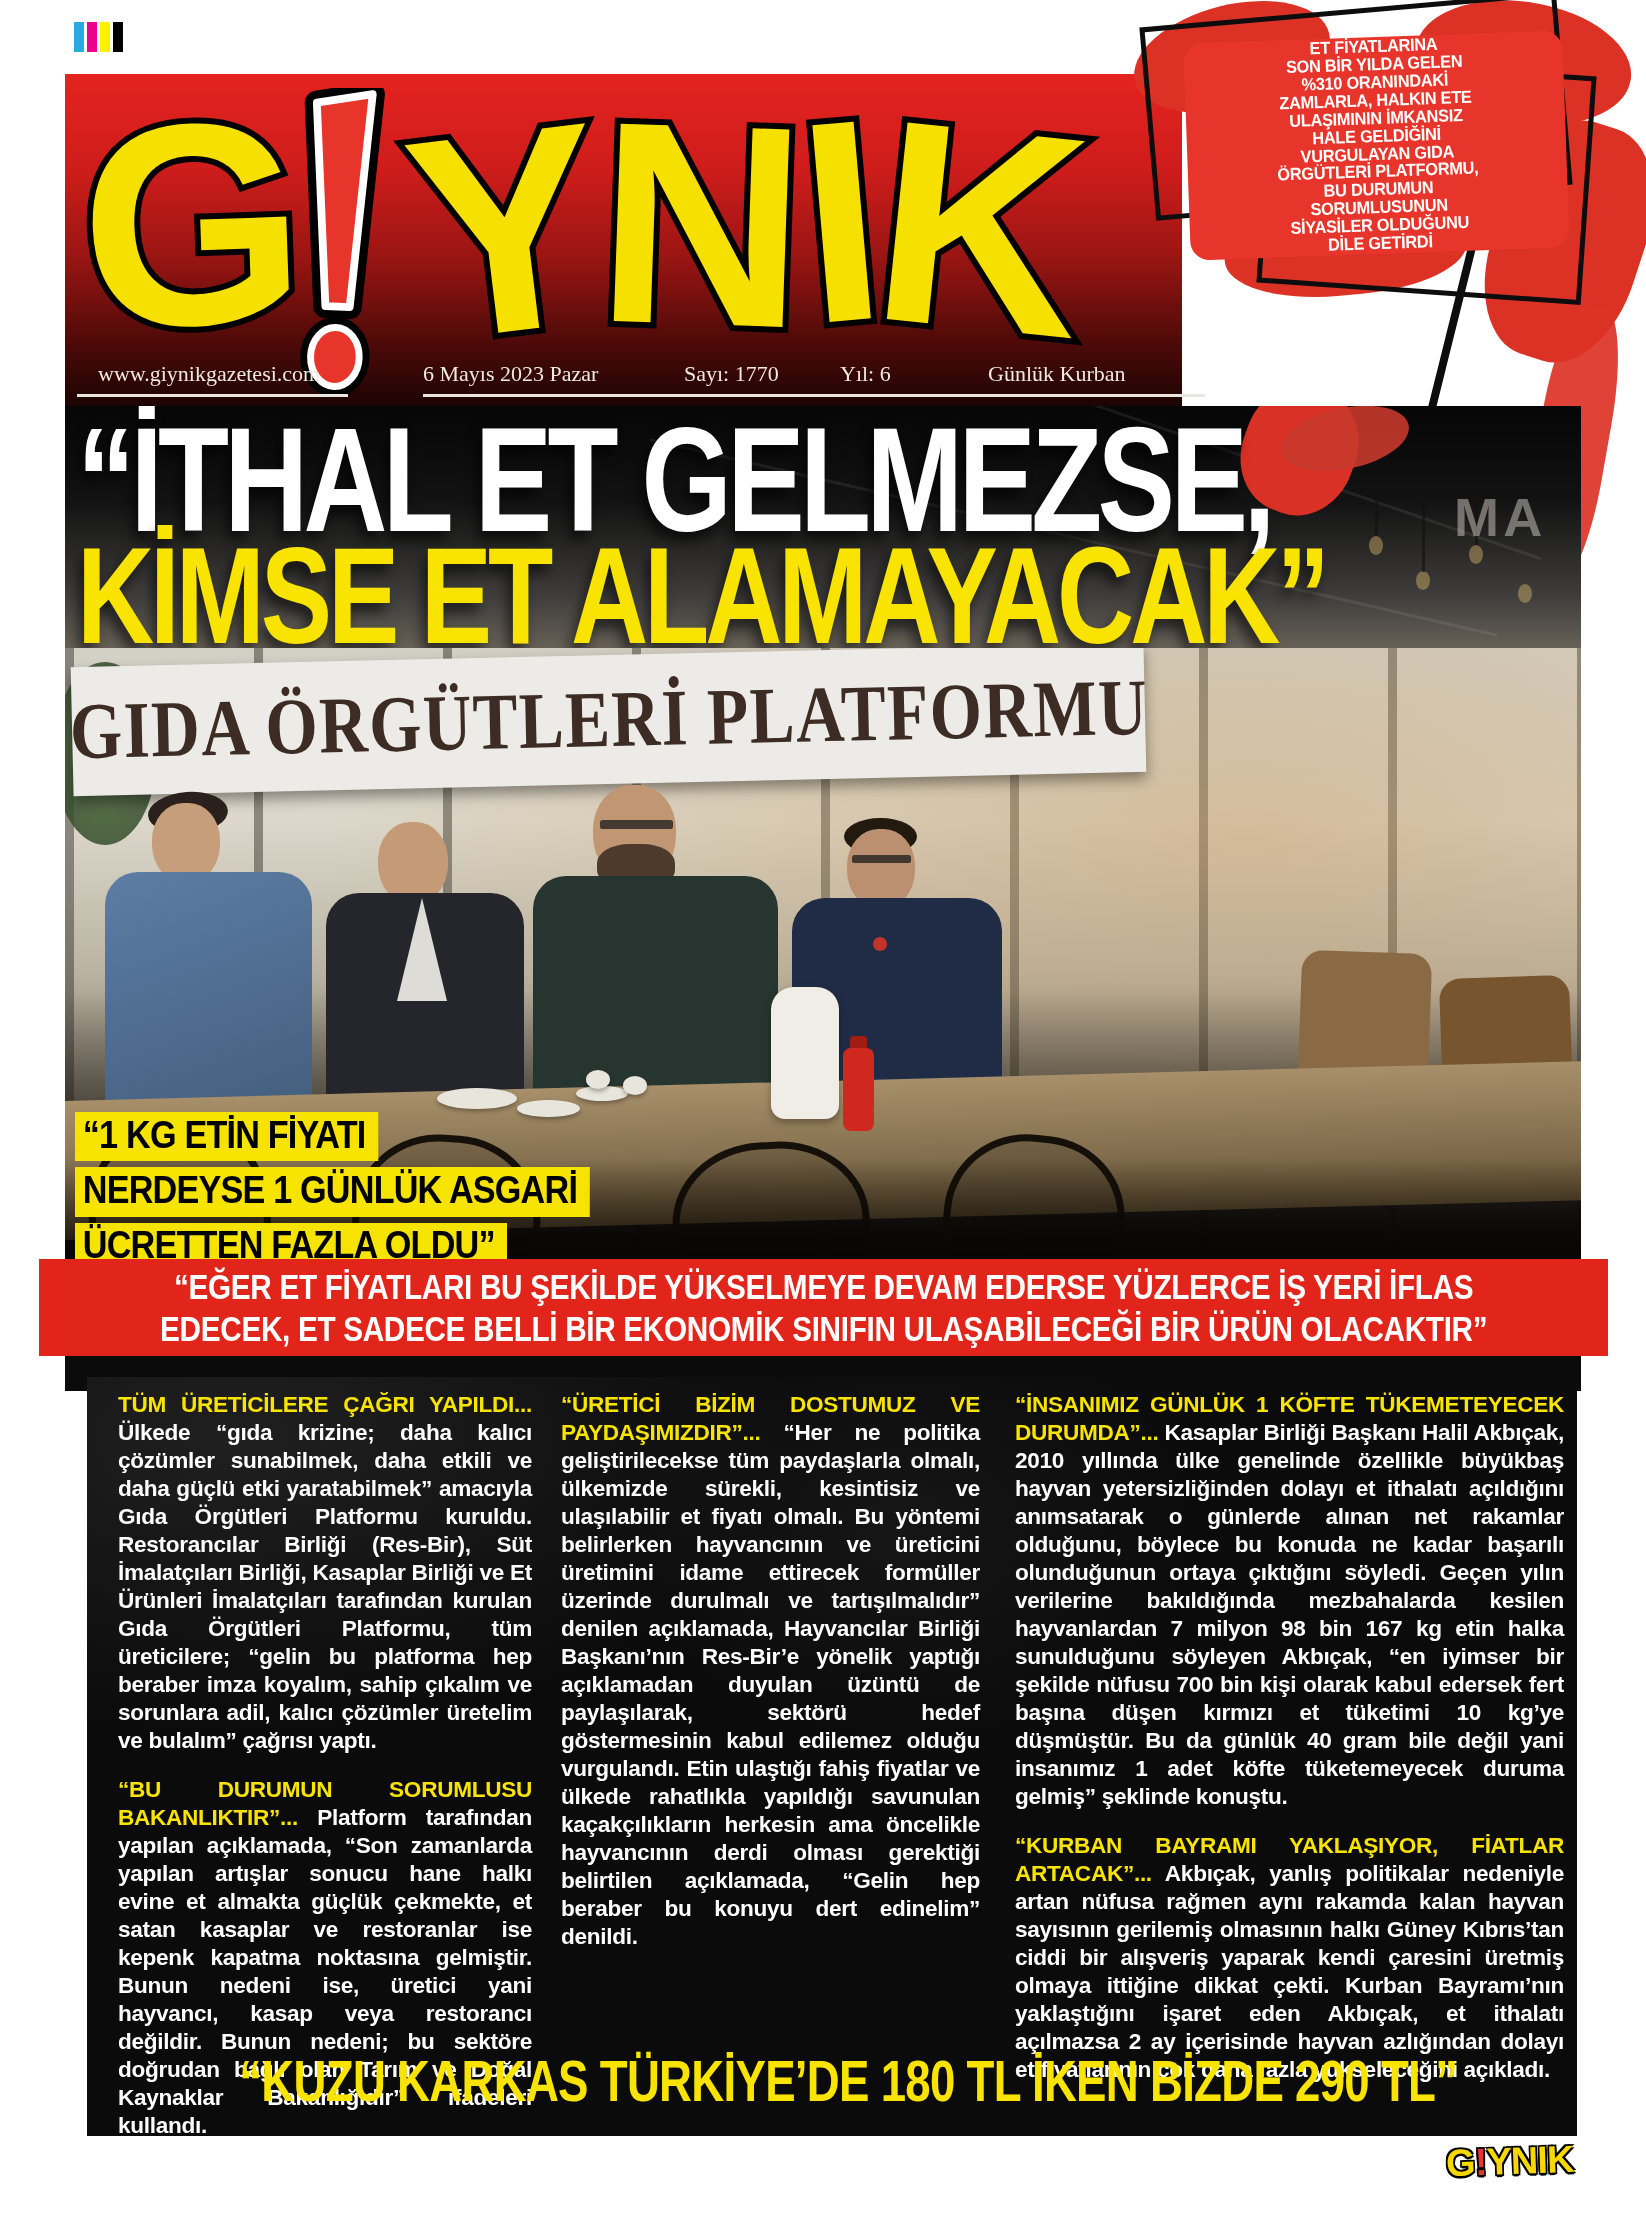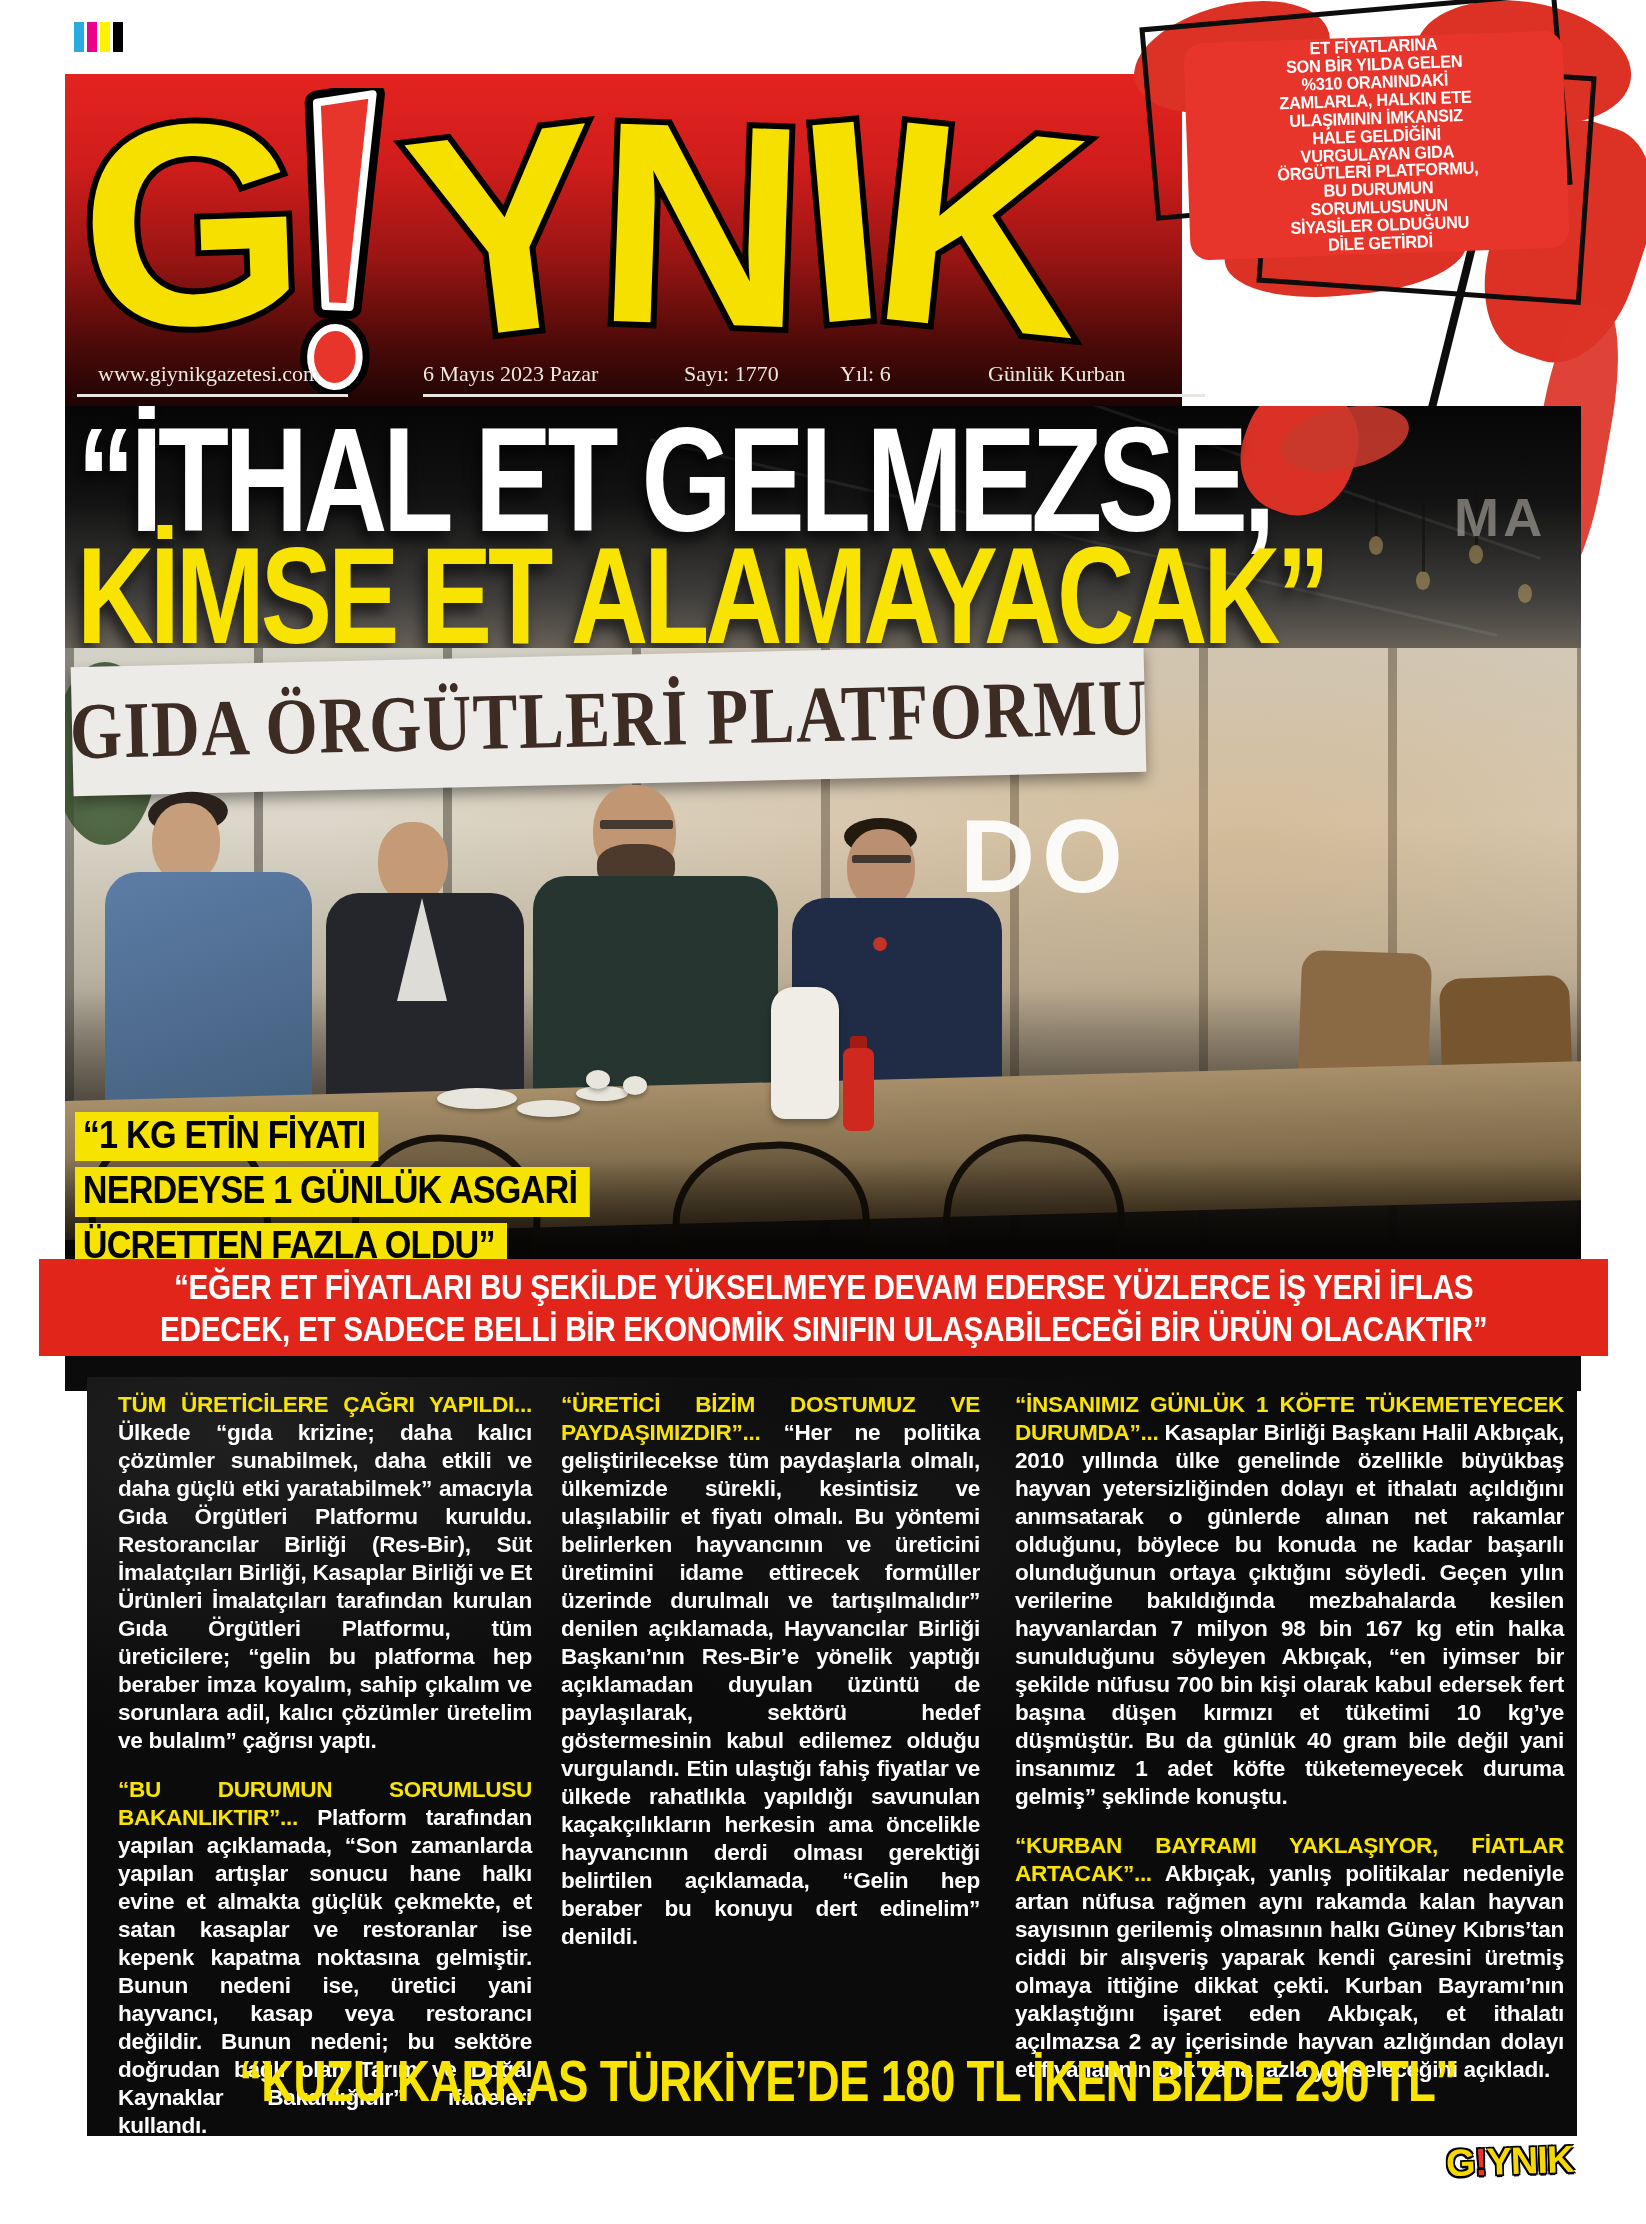--- a/index.html
+++ b/index.html
@@ -210,21 +210,20 @@
     <div class="hl hl1">“İTHAL ET GELMEZSE,</div>
     <div class="hl hl2">KİMSE ET ALAMAYACAK”</div>
 
     <div class="photo">
       <div class="ph plant"></div>
 
       <div class="ph banner">
         <span class="banner-text">GIDA ÖRGÜTLERİ PLATFORMU</span>
       </div>
 
-      <div class="ph balloonDO">DO</div>
 
       <div class="hair" style="left:83px;top:144px;width:80px;height:42px;background:#2a211c;transform:rotate(-4deg);"></div>
       <div class="head" style="left:87px;top:155px;width:68px;height:80px;background:#c79e7c;"></div>
       <div class="torso" style="left:40px;top:224px;width:207px;height:239px;background:linear-gradient(160deg,#5d7da6,#435f7d);"></div>
 
       <div class="head" style="left:313px;top:174px;width:70px;height:82px;background:#c59a76;"></div>
       <div class="torso" style="left:261px;top:245px;width:198px;height:217px;background:#25262c;"></div>
       <div class="ph" style="left:332px;top:250px;width:50px;height:103px;background:#dddcd6;clip-path:polygon(50% 0,100% 100%,0 100%);"></div>
 
       <div class="head" style="left:528px;top:137px;width:83px;height:97px;background:#c09673;"></div>

